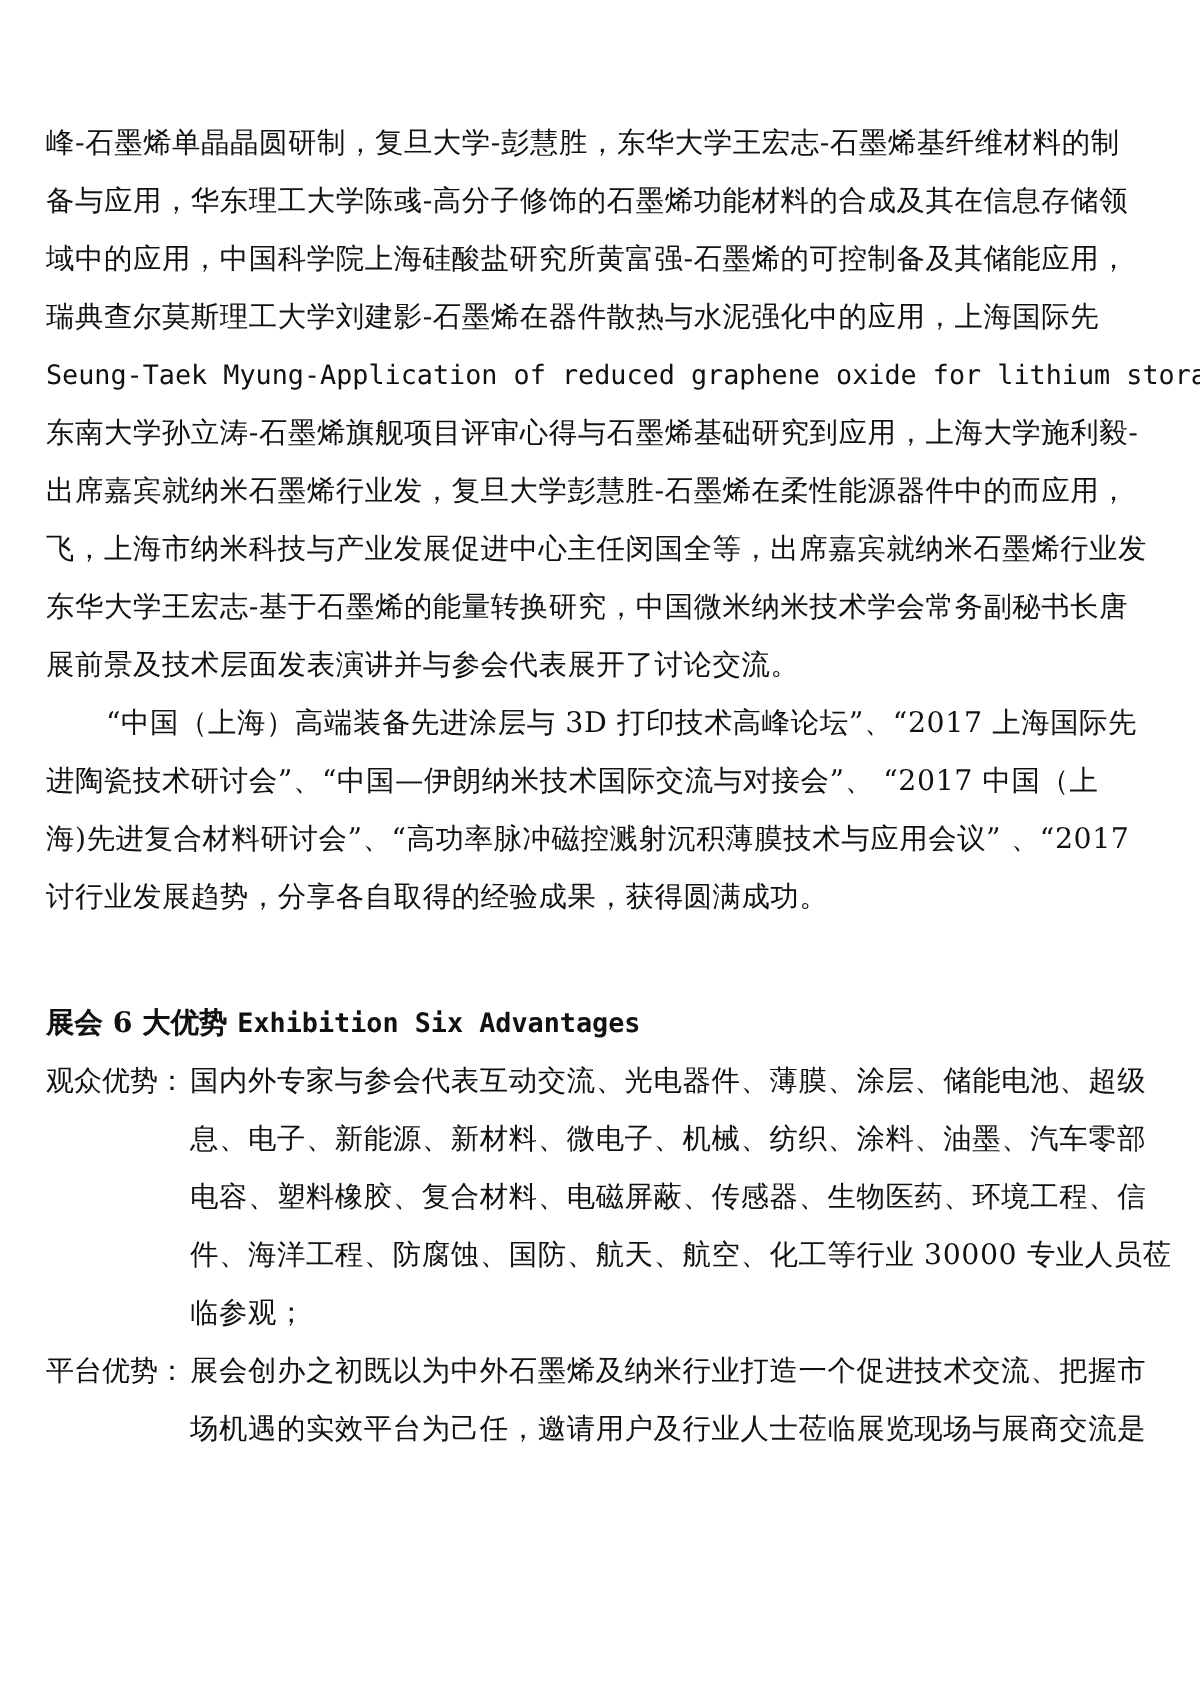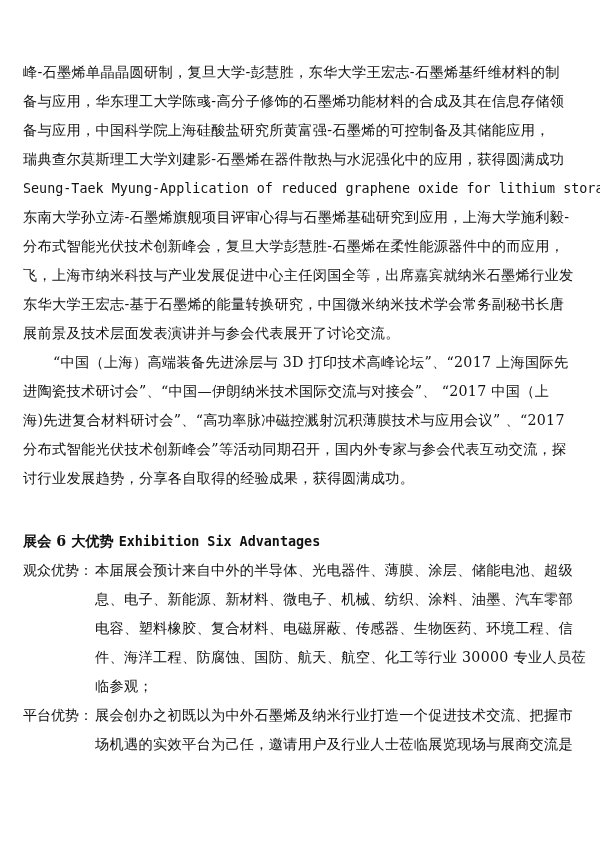--- a/index.html
+++ b/index.html
@@ -27,49 +27,48 @@
   .adv .body .line { letter-spacing: 0.3px; }
 </style>
 </head>
 <body>
 
 <div class="page">
 
   <div>
     <div class="line">峰-石墨烯单晶晶圆研制，复旦大学-彭慧胜，东华大学王宏志-石墨烯基纤维材料的制</div>
     <div class="line">备与应用，华东理工大学陈彧-高分子修饰的石墨烯功能材料的合成及其在信息存储领</div>
-    <div class="line">备与应用，中国科学院上海硅酸盐研究所黄富强-石墨烯的可控制备及其储能应用，</div>
-    <div class="line">瑞典查尔莫斯理工大学刘建影-石墨烯在器件散热与水泥强化中的应用，获得圆满成功</div>
+    <div class="line">域中的应用，中国科学院上海硅酸盐研究所黄富强-石墨烯的可控制备及其储能应用，</div>
+    <div class="line">瑞典查尔莫斯理工大学刘建影-石墨烯在器件散热与水泥强化中的应用，上海国际先</div>
     <div class="line mono">Seung-Taek Myung-Application of reduced graphene oxide for lithium storage,</div>
     <div class="line">东南大学孙立涛-石墨烯旗舰项目评审心得与石墨烯基础研究到应用，上海大学施利毅-</div>
-    <div class="line">分布式智能光伏技术创新峰会，复旦大学彭慧胜-石墨烯在柔性能源器件中的而应用，</div>
+    <div class="line">出席嘉宾就纳米石墨烯行业发，复旦大学彭慧胜-石墨烯在柔性能源器件中的而应用，</div>
     <div class="line">飞，上海市纳米科技与产业发展促进中心主任闵国全等，出席嘉宾就纳米石墨烯行业发</div>
     <div class="line">东华大学王宏志-基于石墨烯的能量转换研究，中国微米纳米技术学会常务副秘书长唐</div>
     <div class="line">展前景及技术层面发表演讲并与参会代表展开了讨论交流。</div>
   </div>
 
   <div>
     <div class="line indent">“中国（上海）高端装备先进涂层与 3D 打印技术高峰论坛”、“2017 上海国际先</div>
     <div class="line">进陶瓷技术研讨会”、“中国—伊朗纳米技术国际交流与对接会”、 “2017 中国（上</div>
     <div class="line">海)先进复合材料研讨会”、“高功率脉冲磁控溅射沉积薄膜技术与应用会议” 、“2017</div>
-    <div class="line">分布式智能光伏技术创新峰会”等活动同期召开，国内外专家与参会代表互动交流，探</div>
     <div class="line">讨行业发展趋势，分享各自取得的经验成果，获得圆满成功。</div>
   </div>
 
   <div class="gap1"></div>
 
   <div class="heading">
     <span>展会 6 大优势</span>
     <span class="en">Exhibition Six Advantages</span>
   </div>
 
   <div class="adv">
     <div class="label">观众优势：</div>
     <div class="body">
-      <div class="line">本届展会预计来自中外的半导体、光电器件、薄膜、涂层、储能电池、超级</div>
+      <div class="line">国内外专家与参会代表互动交流、光电器件、薄膜、涂层、储能电池、超级</div>
       <div class="line">息、电子、新能源、新材料、微电子、机械、纺织、涂料、油墨、汽车零部</div>
       <div class="line">电容、塑料橡胶、复合材料、电磁屏蔽、传感器、生物医药、环境工程、信</div>
       <div class="line">件、海洋工程、防腐蚀、国防、航天、航空、化工等行业 30000 专业人员莅</div>
       <div class="line">临参观；</div>
     </div>
   </div>
 
   <div class="adv">
     <div class="label">平台优势：</div>
     <div class="body">

